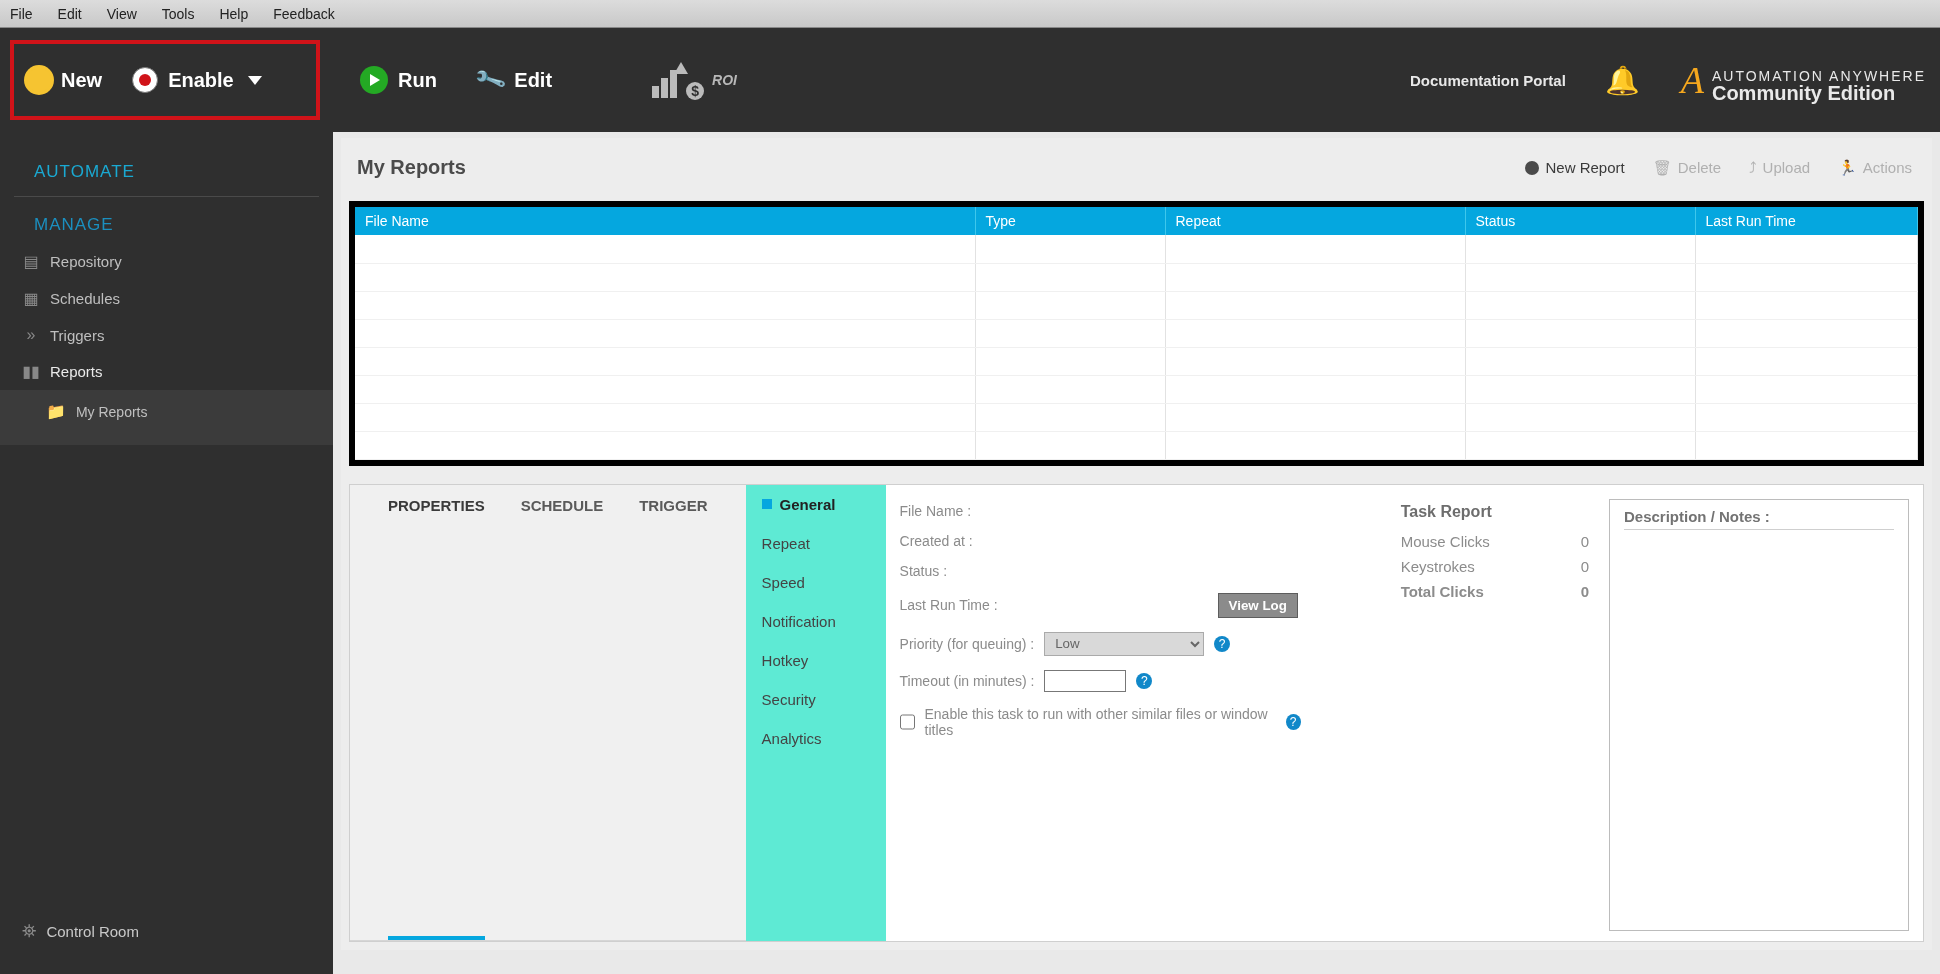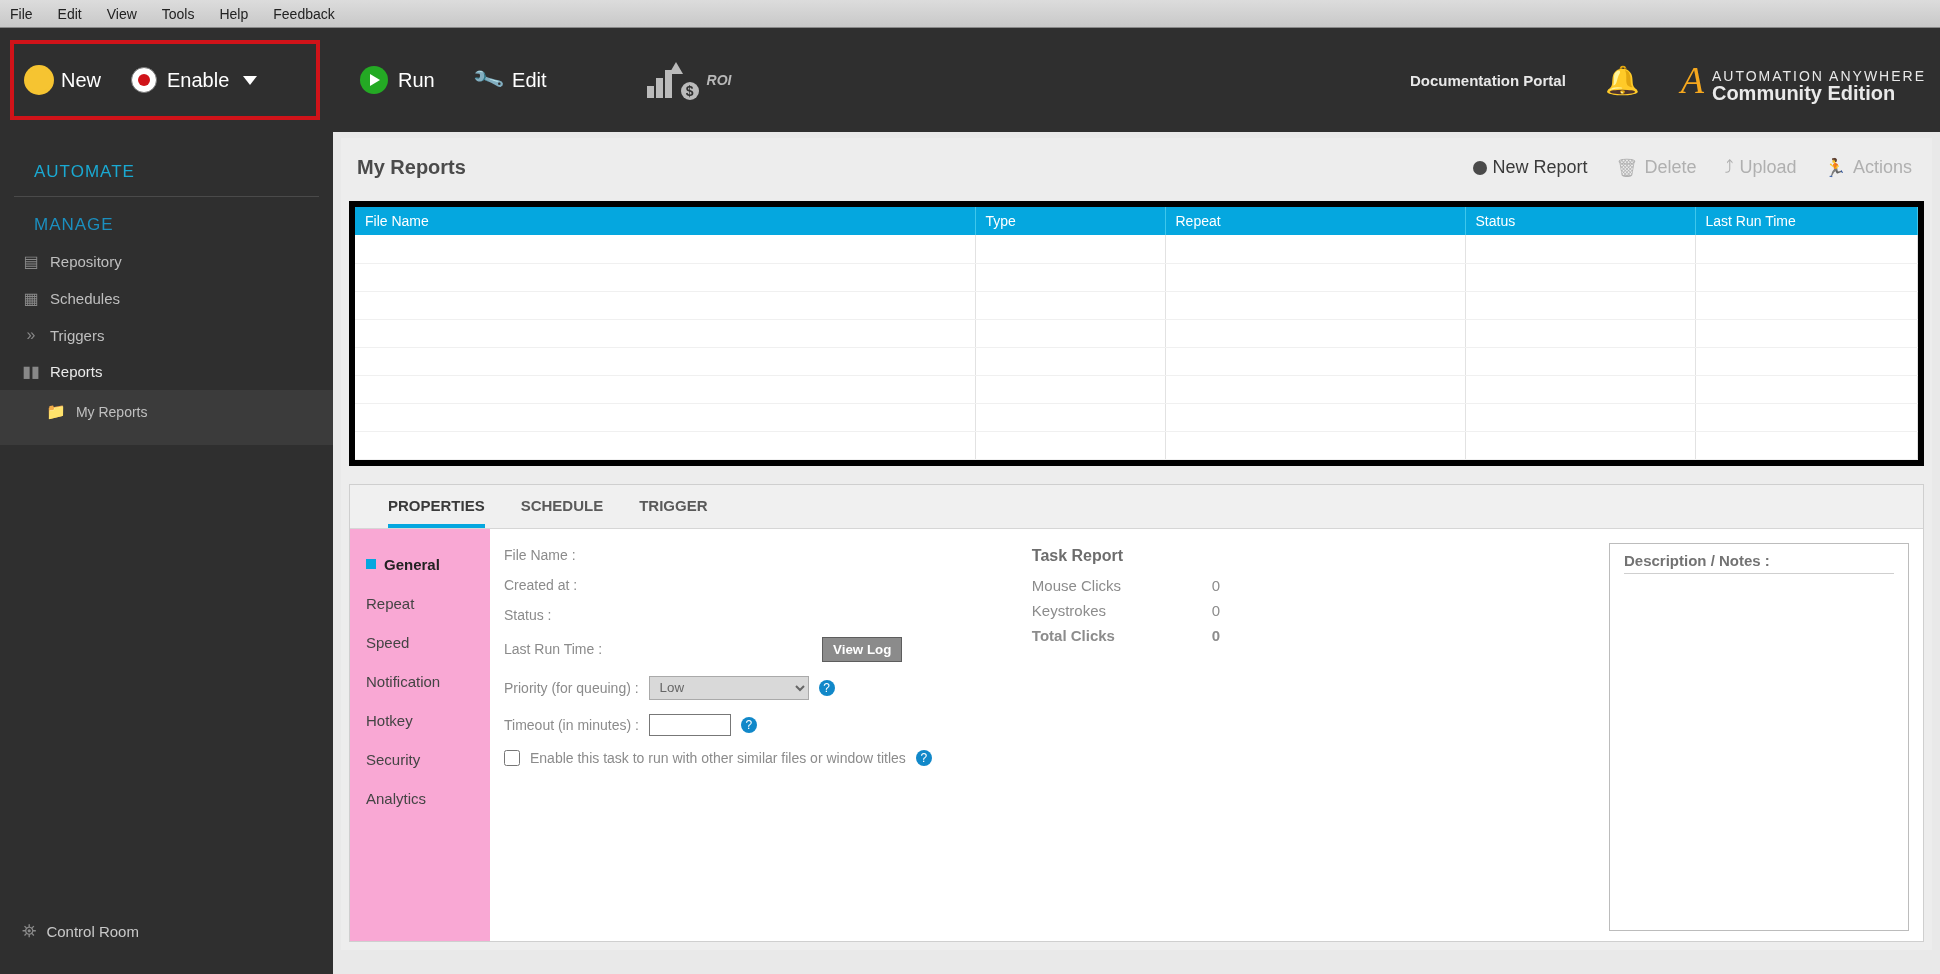--- a/index.html
+++ b/index.html
@@ -40,21 +40,21 @@
     align-items:center;
     gap:30px;
     padding-left:13px;
   }
   .tbbtn {
     display:flex;
     align-items:center;
     gap:10px;
     color:#fff;
     font-size:20px;
-    font-weight:normal;
+    font-weight:bold;
     cursor:pointer;
     text-align:center;
   }
   .sun-icon {
     width:24px;height:24px;border-radius:50%;background:#f6c431;
     box-shadow:0 0 0 3px #f6c431;
     position:relative;
   }
   .sun-icon::after{
     content:"";position:absolute;inset:-5px;border-radius:50%;
@@ -134,44 +134,44 @@
   .content {
     flex:1;background:#e9e9e9;padding:6px 8px 24px 8px;overflow:auto;
   }
   .panel {
     background:#ededed;padding:8px;height:100%;display:flex;flex-direction:column;gap:18px;
   }
   .panel-head{
     display:flex;align-items:center;padding:10px 12px 4px 8px;
   }
   .panel-title{color:#4b4b4b;font-size:20px;font-weight:bold;}
-  .panel-actions{margin-left:auto;display:flex;align-items:center;gap:28px;color:#9c9c9c;font-size:18px;}
+  .panel-actions{margin-left:auto;display:flex;align-items:center;gap:28px;color:#9c9c9c;font-size:15px;}
   .act{display:flex;align-items:center;gap:6px;cursor:pointer;}
   .act.dis{color:#b0b0b0;}
   .act.active-dot .dot{width:14px;height:14px;border-radius:50%;background:#4a4a4a;}
   .act.active-dot{color:#3a3a3a;}
   .table-wrap{border:6px solid #000000;background:#fff;}
   table.reports{width:100%;border-collapse:collapse;font-size:14px;}
   table.reports th{
     background:#05a7df;color:#fff;text-align:left;padding:6px 10px;font-weight:normal;
     border-right:1px solid #3ec7ec;height:28px;
   }
   table.reports td{border-right:1px solid #e2e2e2;border-bottom:1px solid #f0f0f0;height:28px;}
   table.reports td:first-child, table.reports th:first-child{width:620px;}
   table.reports th:nth-child(2),table.reports td:nth-child(2){width:190px;}
   table.reports th:nth-child(3),table.reports td:nth-child(3){width:300px;}
   table.reports th:nth-child(4),table.reports td:nth-child(4){width:230px;}
 
   
-  .props-section{background:#fff;border:1px solid #cfcfcf;flex:1;display:flex;flex-direction:column;}
+  .props-section{background:#fff;border:1px solid #cfcfcf;flex:1;display:flex;flex-direction:row;}
   .tabs {display:flex;gap:36px;padding:0 38px;border-bottom:1px solid #d6d6d6;background:#f0f0f0;}
   .tab{padding:12px 0 10px;font-size:15px;color:#5a5a5a;font-weight:bold;cursor:pointer;}
   .tab.active{color:#3a3a3a;border-bottom:4px solid #05a7df;}
   .props-body{display:flex;flex:1;}
-  .vtabs{width:140px;padding:16px 0;background:#f9a8d4;}
+  .vtabs{width:140px;padding:0 0;background:#5eead4;}
   .vtab{padding:11px 16px;font-size:15px;color:#444;cursor:pointer;display:flex;align-items:center;gap:8px;}
   .vtab.active{font-weight:bold;color:#222;}
   .vtab .sq{width:10px;height:10px;background:#05a7df;}
   .form-area{flex:1;padding:18px 20px 8px 14px;display:flex;gap:100px;}
   .form-col{display:flex;flex-direction:column;gap:14px;color:#8b8b8b;font-size:14px;}
   .form-row{display:flex;align-items:center;gap:10px;}
   .view-log-btn{background:#8b8b8b;color:#fff;border:1px solid #5d5d5d;padding:4px 10px;font-weight:bold;cursor:pointer;}
   .prio-select{width:160px;height:24px;background:#d9d9d9;border:1px solid #aaa;color:#666;padding-left:6px;}
   .timeout-input{width:82px;height:22px;border:1px solid #777;}
   .help-ico{width:16px;height:16px;border-radius:50%;background:#1188c9;color:#fff;display:inline-flex;align-items:center;justify-content:center;font-size:12px;cursor:pointer;}

